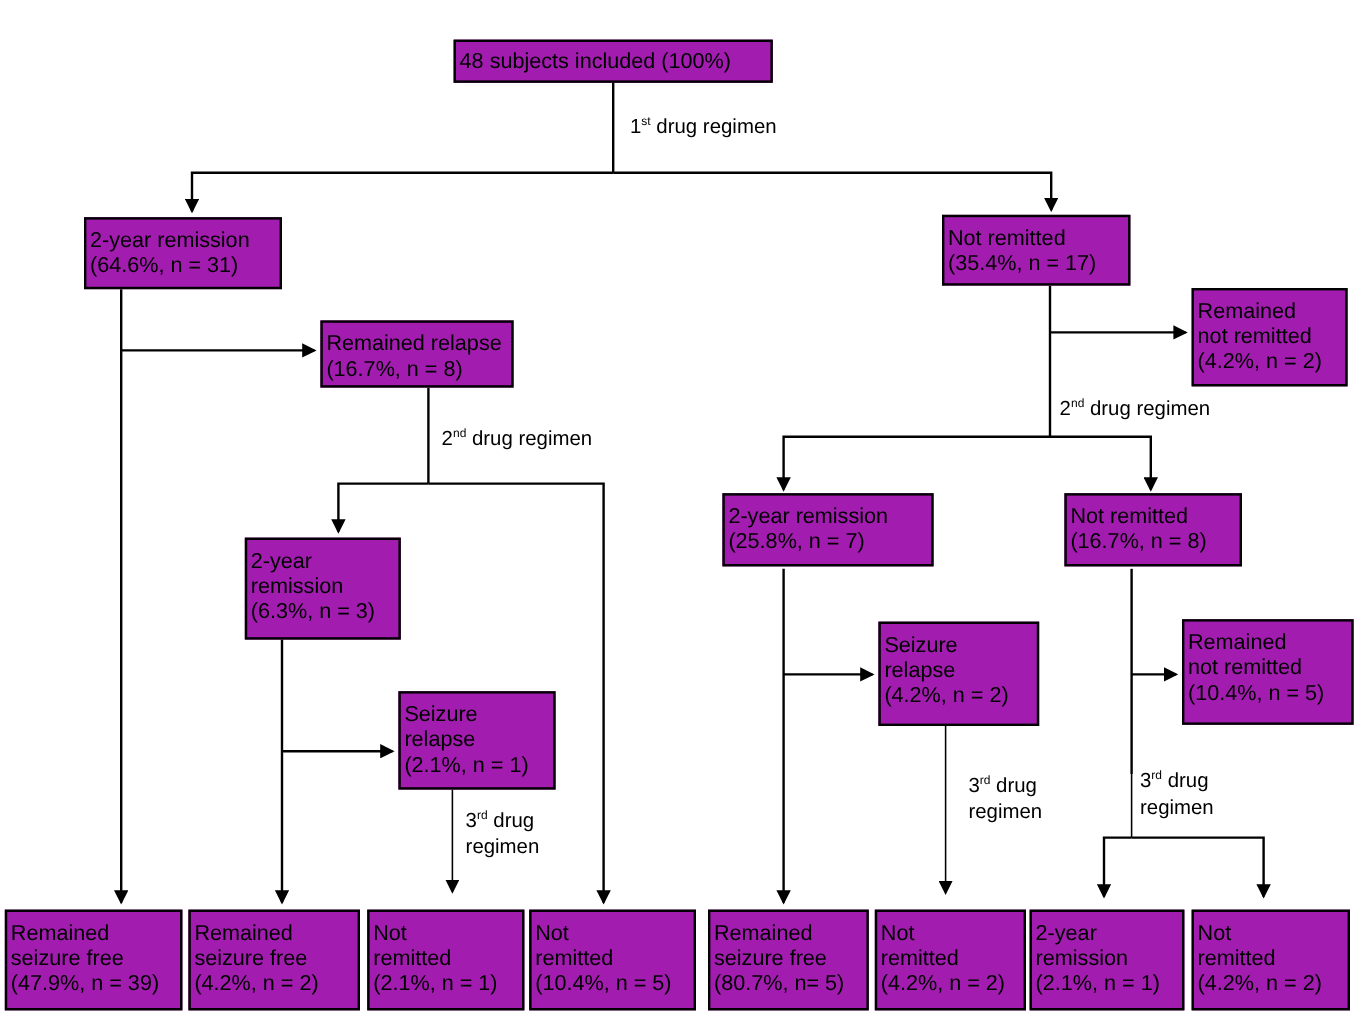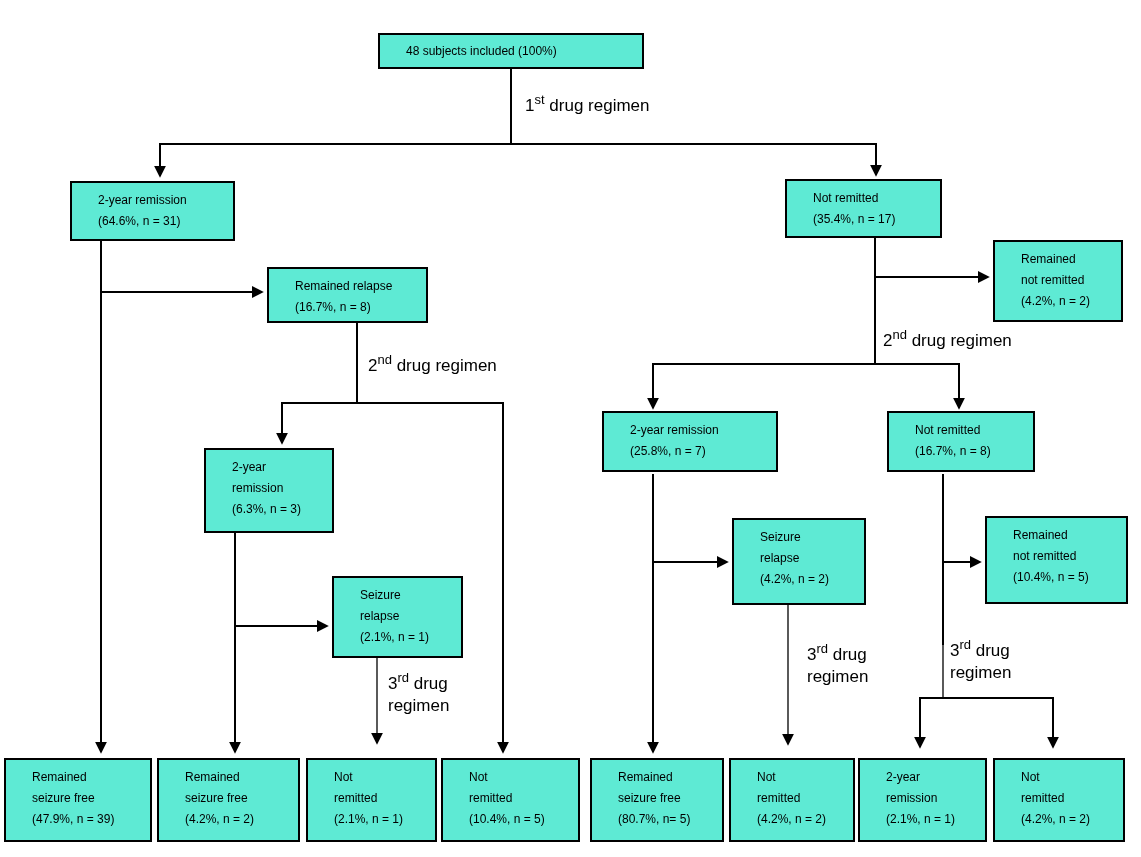--- a/index.html
+++ b/index.html
@@ -8,36 +8,36 @@
     width:1141px;height:857px;
     background:#ffffff;
     font-family:"Liberation Sans", sans-serif;
     color:#000000;
     overflow:hidden;
   }
   #wires{position:absolute;left:0;top:0;width:1141px;height:857px;}
   .box{
     position:absolute;
     border:2px solid #000000;
-    background:#5eead4;
+    background:#a21caf;
     box-sizing:border-box;
-    font-size:12px;
+    font-size:18px;
     line-height:21px;
-    padding:7px 6px 5px 26px;
+    padding:7px 6px 5px 3px;
     white-space:nowrap;
   }
   .box.center1{display:flex;align-items:center;}
   .lbl{
     position:absolute;
     font-size:17px;
     line-height:22px;
     white-space:nowrap;
     background:transparent;
   }
-  .lbl sup{font-size:13px;line-height:0;vertical-align:super;}
+  .lbl sup{font-size:10px;line-height:0;vertical-align:super;}
 </style>
 </head>
 <body>
 
 <div id="stage">
 
   <svg id="wires" viewBox="0 0 1141 857" xmlns="http://www.w3.org/2000/svg">
     <defs>
       <marker id="arrow" viewBox="0 0 10 10" refX="8.5" refY="5" markerWidth="6" markerHeight="6" orient="auto" markerUnits="strokeWidth">
         <path d="M0,0 L10,5 L0,10 z" fill="#000000"></path>

